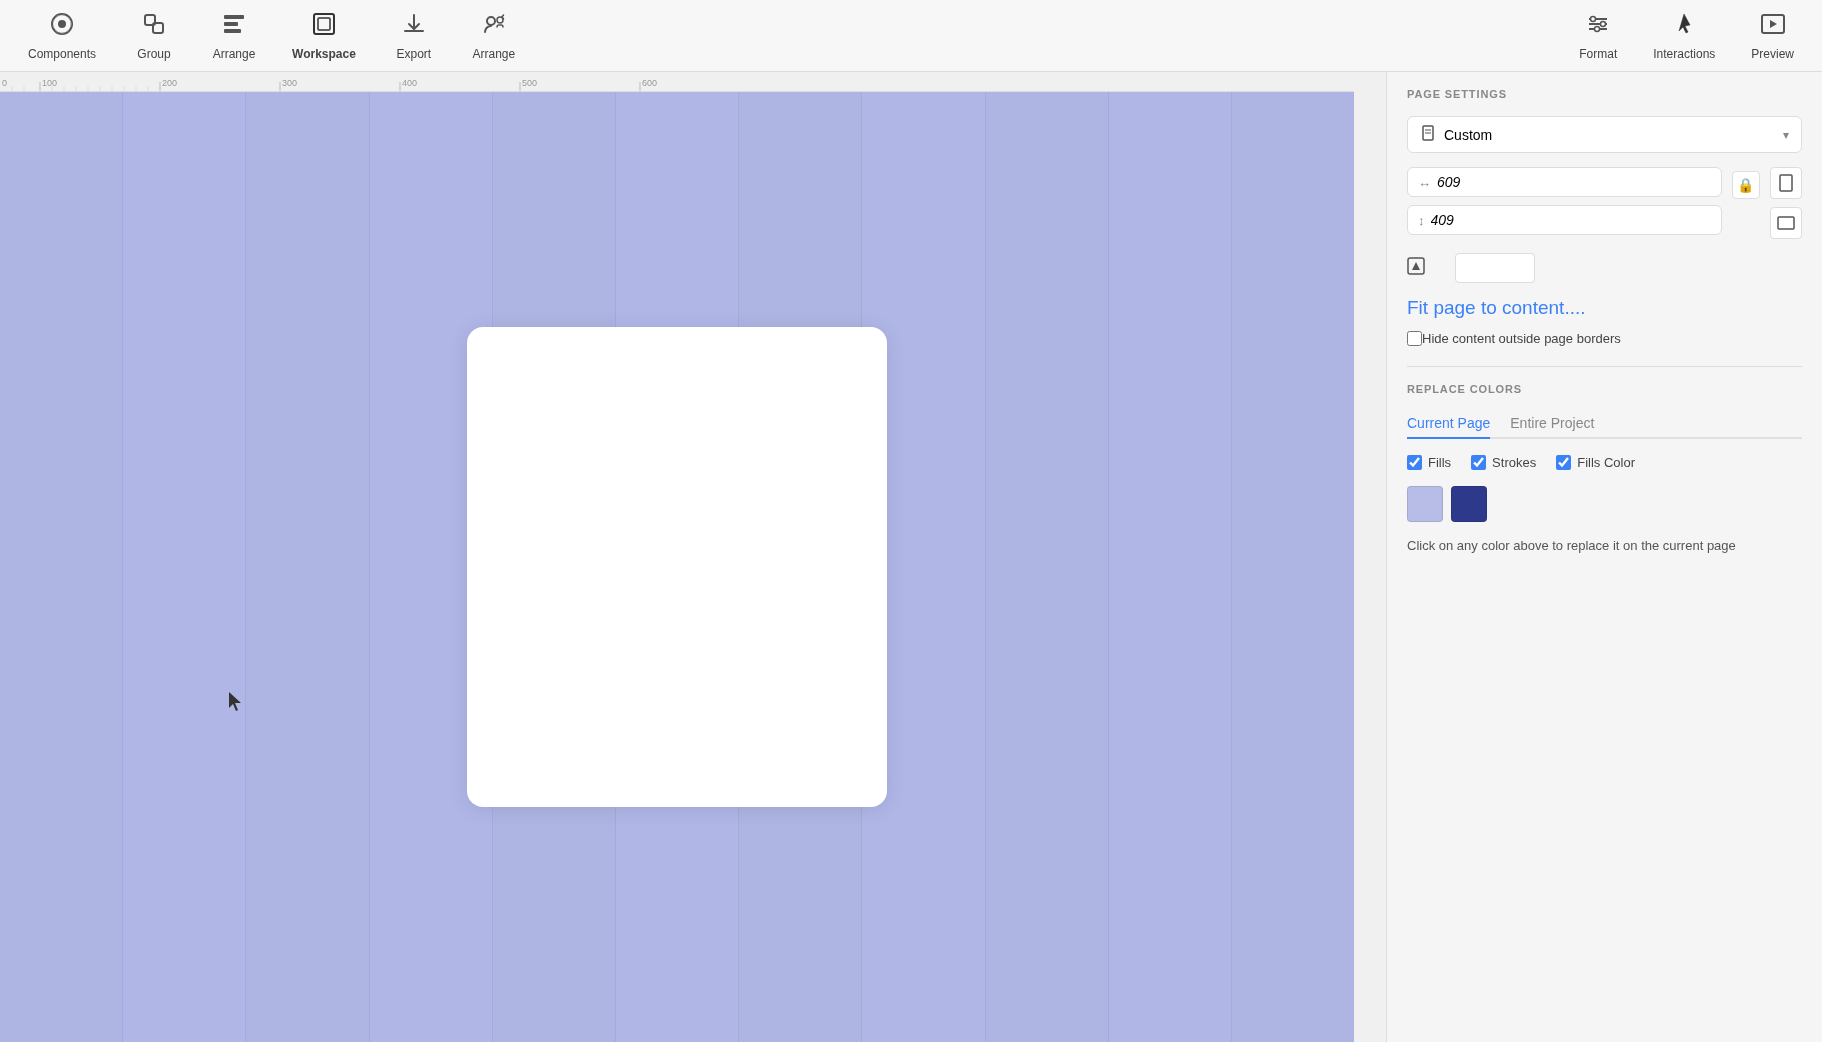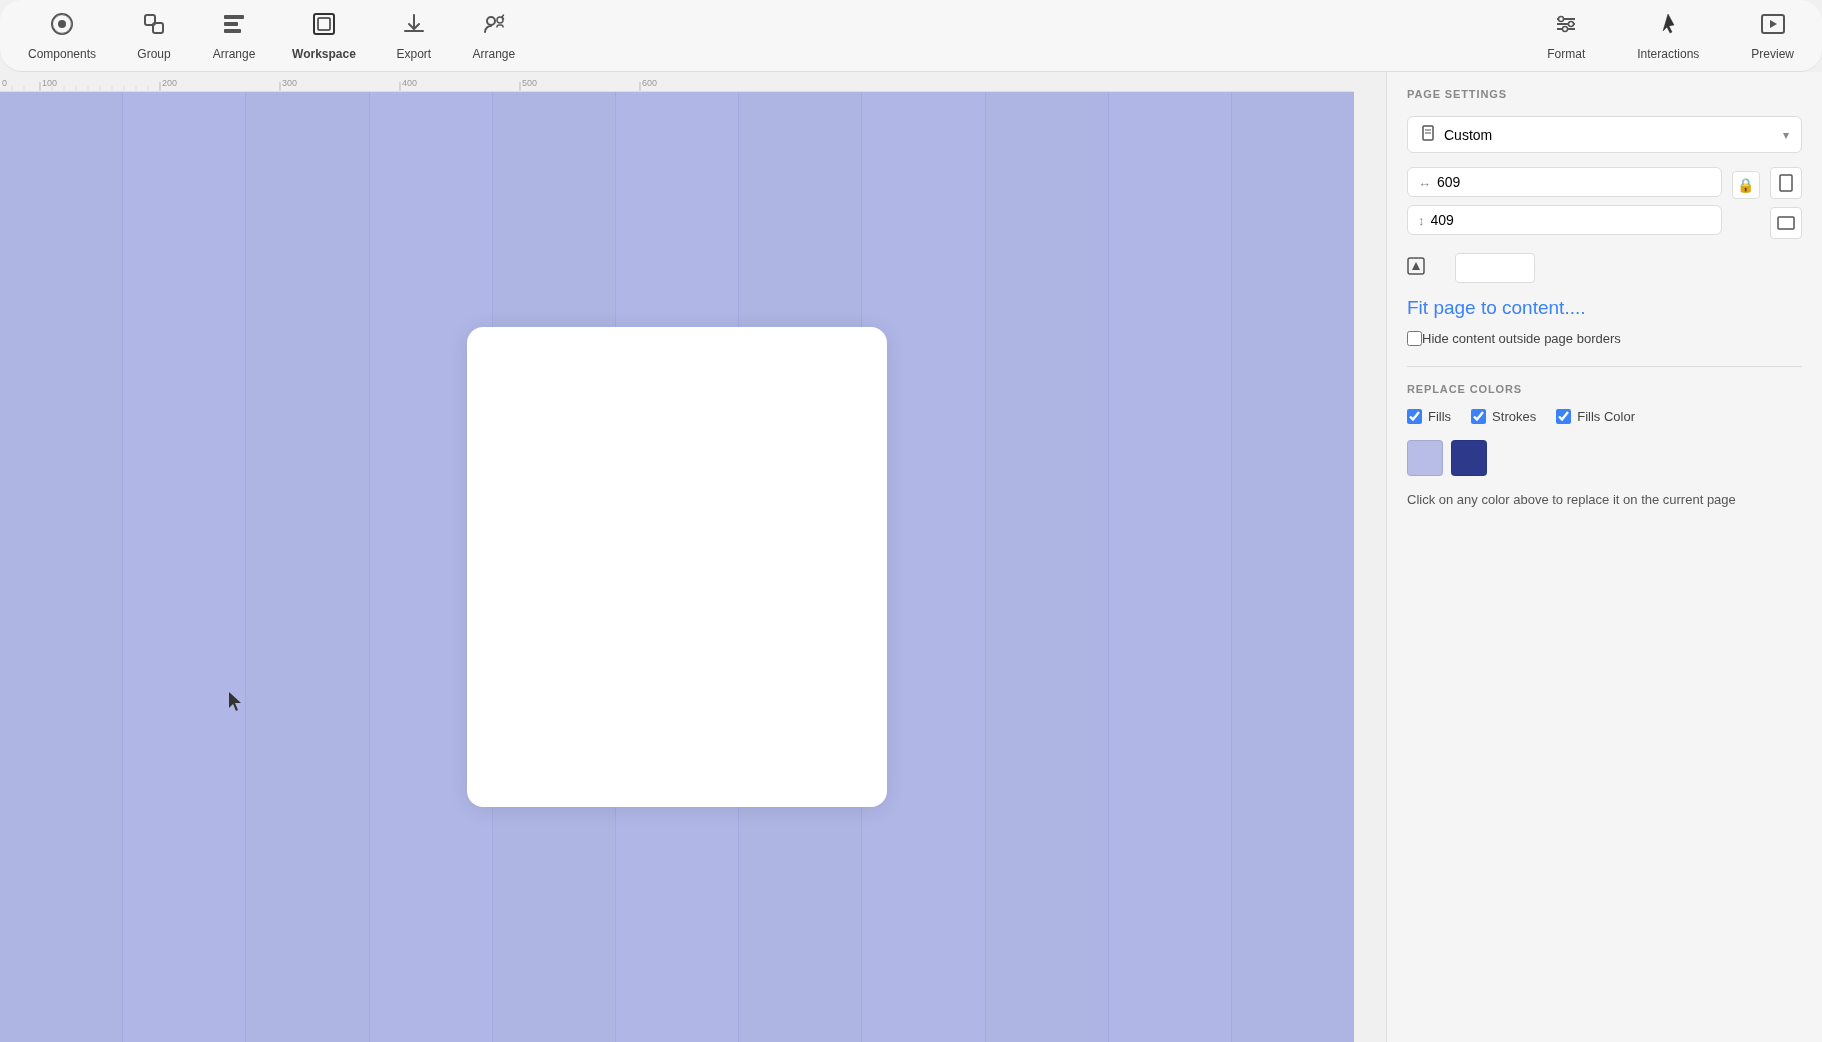--- a/index.html
+++ b/index.html
@@ -6,40 +6,39 @@
     body { font-family: -apple-system, BlinkMacSystemFont, 'Segoe UI', sans-serif; background: #f0f0f0; width: 1822px; height: 1042px; overflow: hidden; display: flex; flex-direction: column; }
 
     
     .toolbar {
       display: flex;
       align-items: center;
       background: #f7f7f7;
       border-bottom: 1px solid #ddd;
       height: 72px;
       padding: 0 10px;
-      border-radius: 22px;
     }
     .toolbar-left { display: flex; align-items: center; gap: 0; }
     .toolbar-item {
       display: flex;
       flex-direction: column;
       align-items: center;
       justify-content: center;
       padding: 8px 18px;
       cursor: pointer;
       color: #444;
       font-size: 12px;
       gap: 4px;
       border-radius: 6px;
       min-width: 80px;
     }
     .toolbar-item.active { font-weight: 600; }
     .toolbar-item .icon { font-size: 22px; color: #555; }
     .toolbar-spacer { flex: 1; }
-    .toolbar-right { display: flex; align-items: flex-end; gap: 16px; }
+    .toolbar-right { display: flex; align-items: flex-end; gap: 0; }
     .toolbar-right .toolbar-item { min-width: 70px; }
 
     
     .content-area {
       display: flex;
       flex: 1;
       overflow: hidden;
     }
 
     
@@ -149,20 +148,21 @@
       padding: 6px 10px;
       gap: 6px;
     }
     .dim-input .dim-icon { font-size: 13px; color: #888; }
     .dim-input input {
       border: none;
       outline: none;
       font-size: 14px;
       width: 60px;
       background: transparent;
+      font-style: italic;
     }
     .lock-icon {
       width: 28px;
       height: 28px;
       display: flex;
       align-items: center;
       justify-content: center;
       background: white;
       border: 1px solid #ddd;
       border-radius: 4px;
@@ -512,20 +512,28 @@
 
     <div class="checkbox-row">
       <input type="checkbox" style="">
       <span class="checkbox-label">Hide content outside page borders</span>
     </div>
 
     <hr class="section-divider">
 
     <div class="replace-colors-title">REPLACE COLORS</div>
 
+    <div class="tabs-row">
+      <div class="tab-item active">
+        <span>Current Page</span>
+      </div>
+      <div class="tab-item">
+        <span>Entire Project</span>
+      </div>
+    </div>
 
     <div class="checkboxes-row">
       <div class="cb-item">
         <input type="checkbox" checked="" style="">
         <span>Fills</span>
       </div>
       <div class="cb-item">
         <input type="checkbox" checked="" style="">
         <span>Strokes</span>
       </div>

